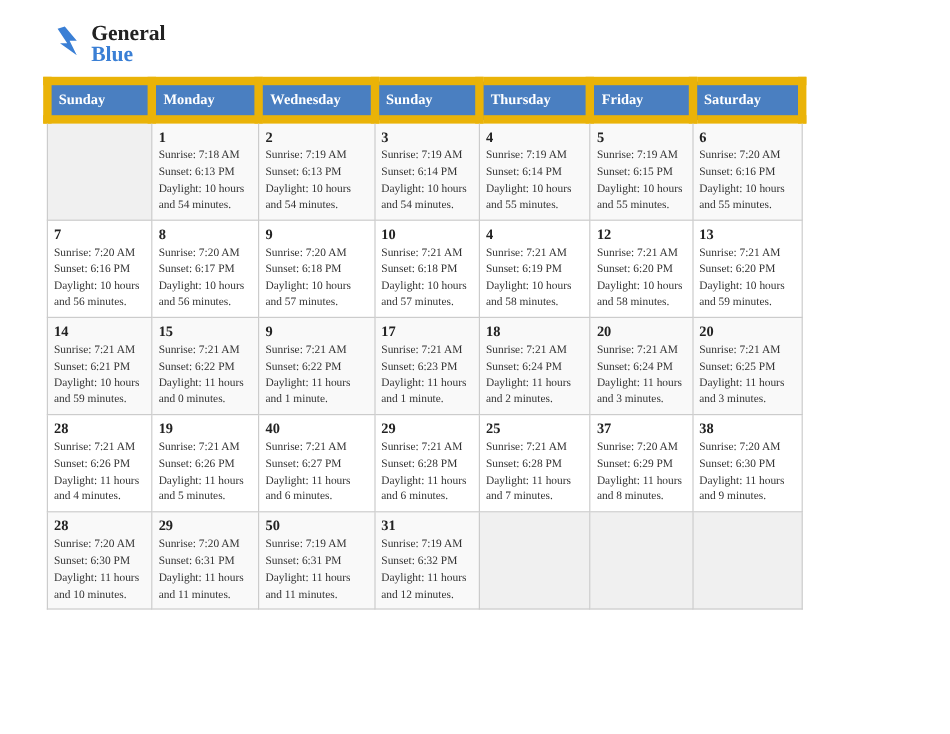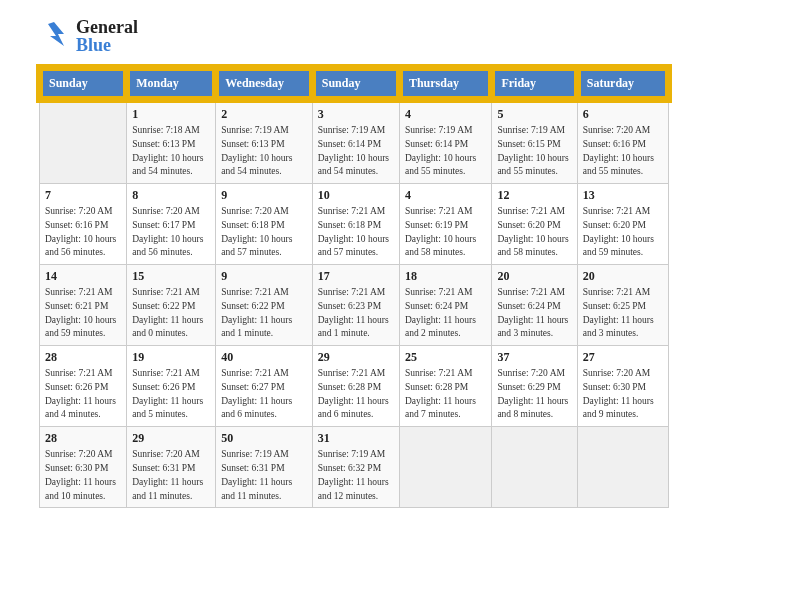--- a/index.html
+++ b/index.html
@@ -315,21 +315,21 @@
 and 7 minutes.</div>
           </td>
           <td>
             <span class="day-num">37</span>
             <div class="day-info" style="white-space: pre-line;">Sunrise: 7:20 AM
 Sunset: 6:29 PM
 Daylight: 11 hours
 and 8 minutes.</div>
           </td>
           <td>
-            <span class="day-num">27</span>
+            <span class="day-num">38</span>
             <div class="day-info" style="white-space: pre-line;">Sunrise: 7:20 AM
 Sunset: 6:30 PM
 Daylight: 11 hours
 and 9 minutes.</div>
           </td>
         </tr>
         <tr>
           <td>
             <span class="day-num">28</span>
             <div class="day-info" style="white-space: pre-line;">Sunrise: 7:20 AM

